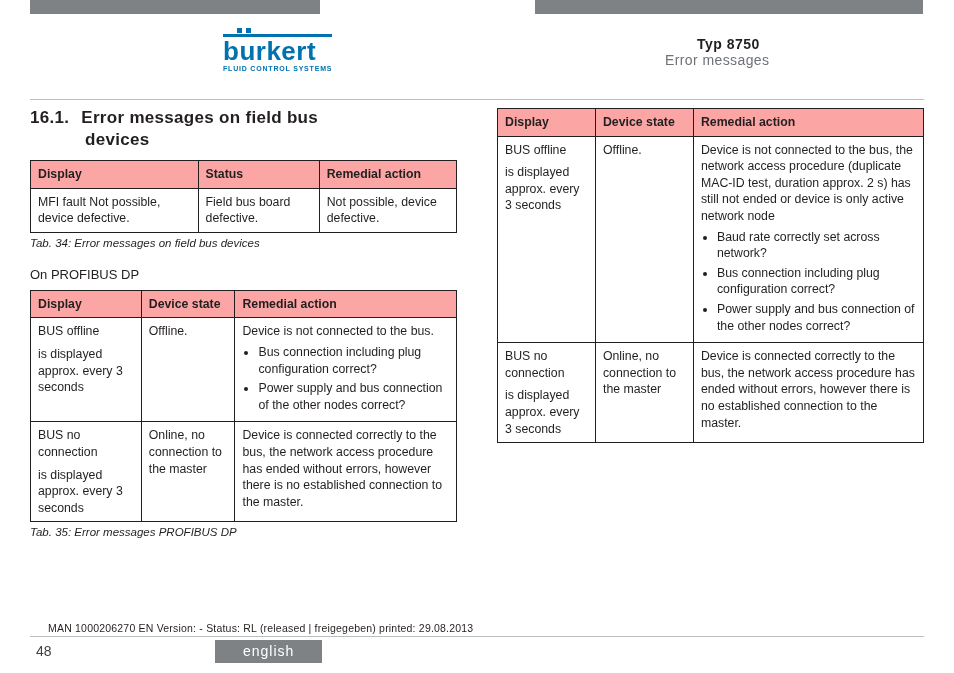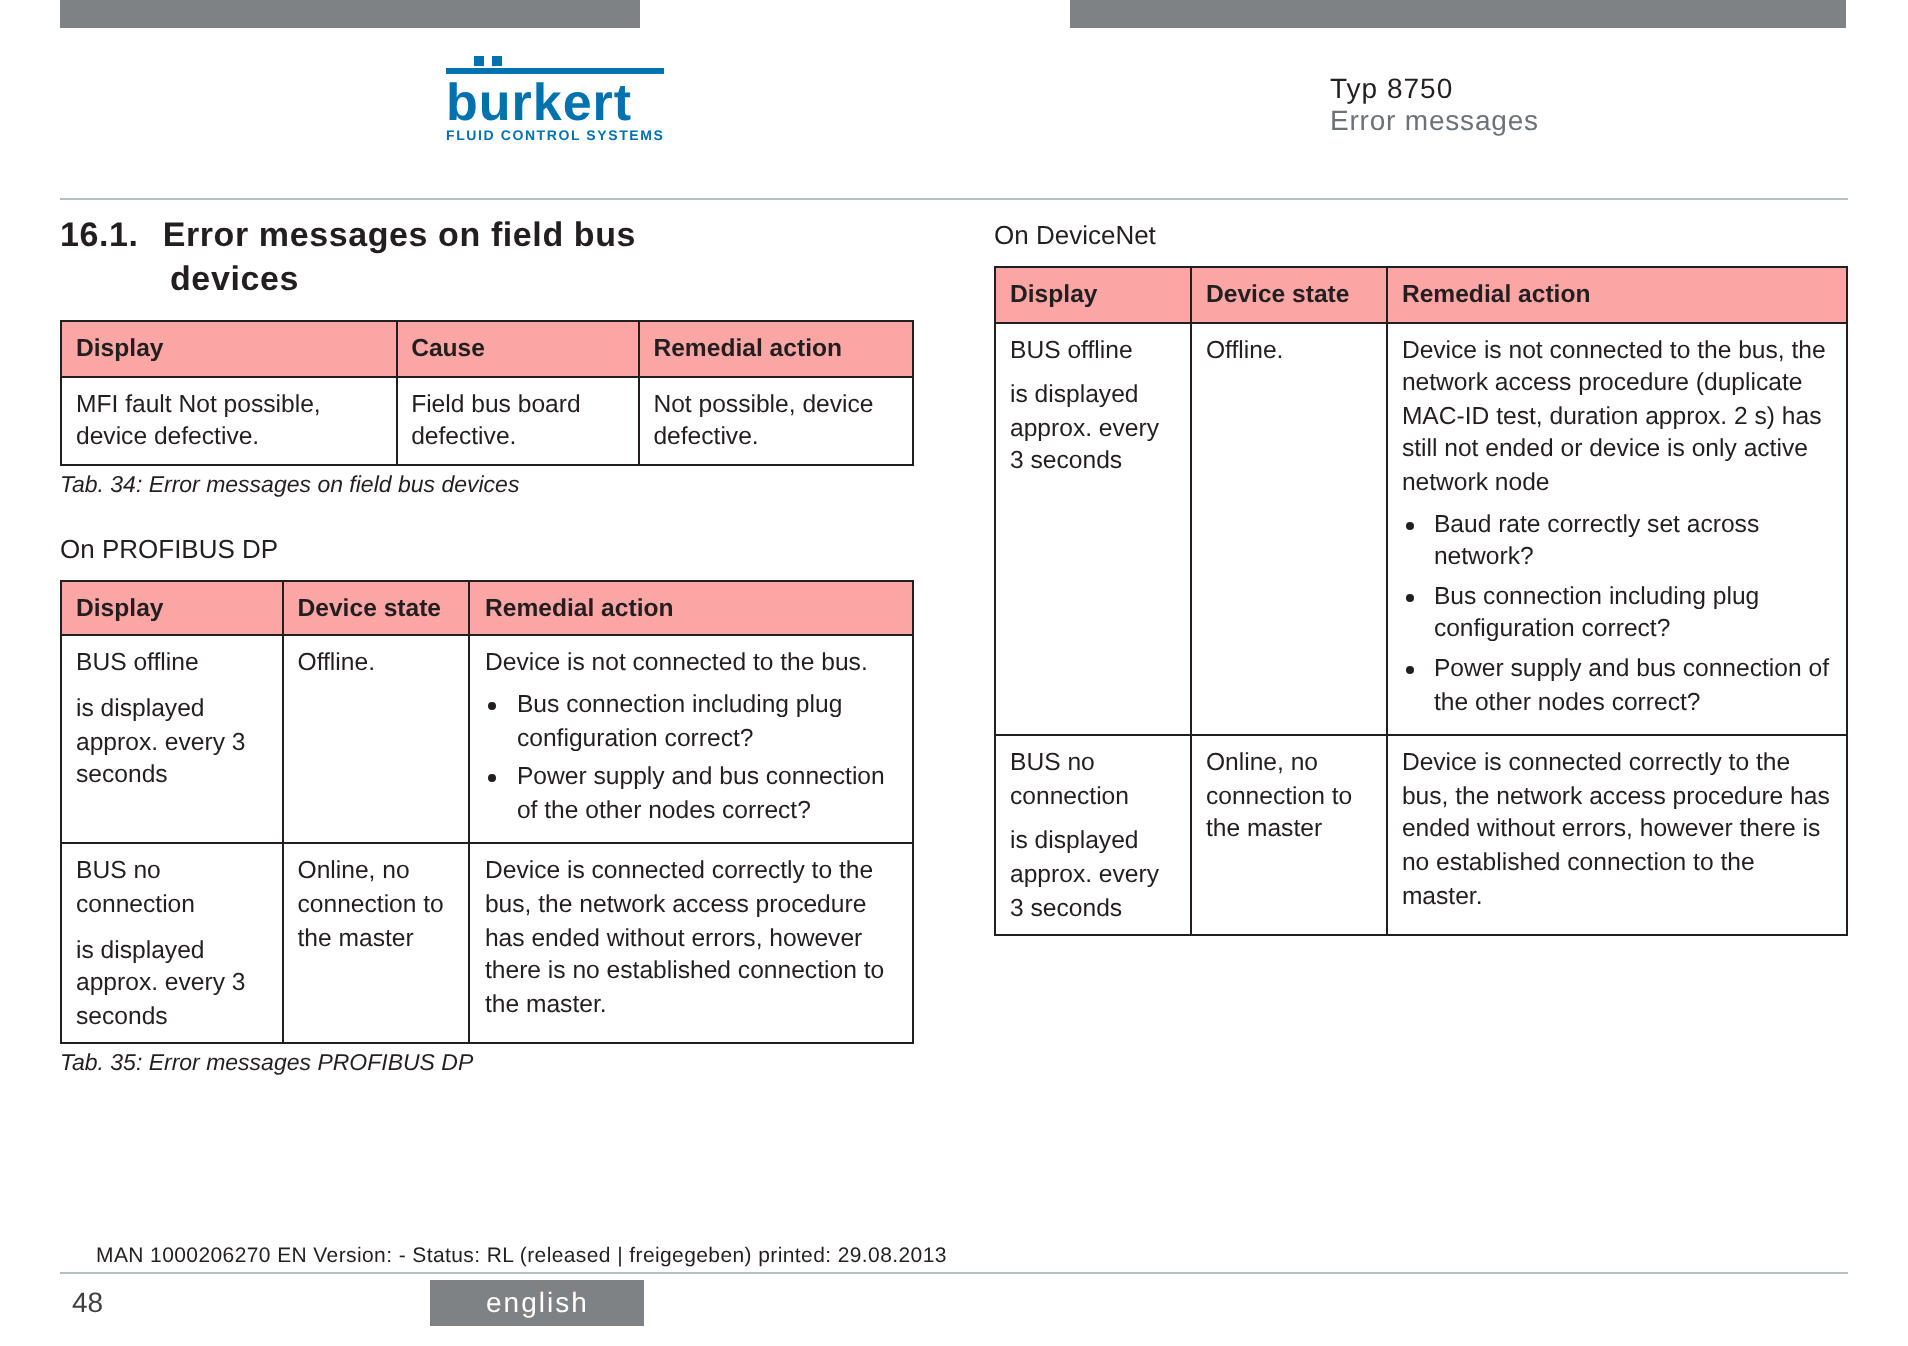--- a/index.html
+++ b/index.html
@@ -63,21 +63,21 @@
     color: #0072b0;
     font-weight: 700;
     margin-top: -2px;
   }
 
   .doc-meta {
     position: absolute;
     left: 635px; top: 6px;
     font-size: 14px;
   }
-  .doc-meta .typ { font-weight: 400; letter-spacing: 0.5px; }
+  .doc-meta .typ { font-weight: 700; letter-spacing: 0.5px; margin-left: 32px; }
   .doc-meta .sub { color: #6d7278; letter-spacing: 0.4px; }
 
   .columns {
     position: absolute;
     top: 108px;
     left: 30px; right: 30px;
     display: flex;
     gap: 40px;
   }
   .col { flex: 1 1 0; }
@@ -186,21 +186,21 @@
   <div class="col">
     <h2 class="section">
       <span class="num">16.1.</span><span>Error messages on field bus</span>
       <span class="indent">devices</span>
     </h2>
 
     <table class="data">
       <thead>
         <tr>
           <th>Display</th>
-          <th>Cause</th>
+          <th>Status</th>
           <th>Remedial action</th>
         </tr>
       </thead>
       <tbody>
         <tr>
           <td>MFI fault Not possible, device defective.</td>
           <td>Field bus board defective.</td>
           <td>Not possible, device defective.</td>
         </tr>
       </tbody>
@@ -238,21 +238,20 @@
           </td>
           <td>Online, no connection to the master</td>
           <td>Device is connected correctly to the bus, the network access procedure has ended without errors, however there is no established connection to the master.</td>
         </tr>
       </tbody>
     </table>
     <div class="caption">Tab. 35:   Error messages PROFIBUS DP</div>
   </div>
 
   <div class="col">
-    <div class="subhead" style="margin-top:2px">On DeviceNet</div>
     <table class="data">
       <thead>
         <tr>
           <th style="width:23%">Display</th>
           <th style="width:23%">Device state</th>
           <th>Remedial action</th>
         </tr>
       </thead>
       <tbody>
         <tr>

